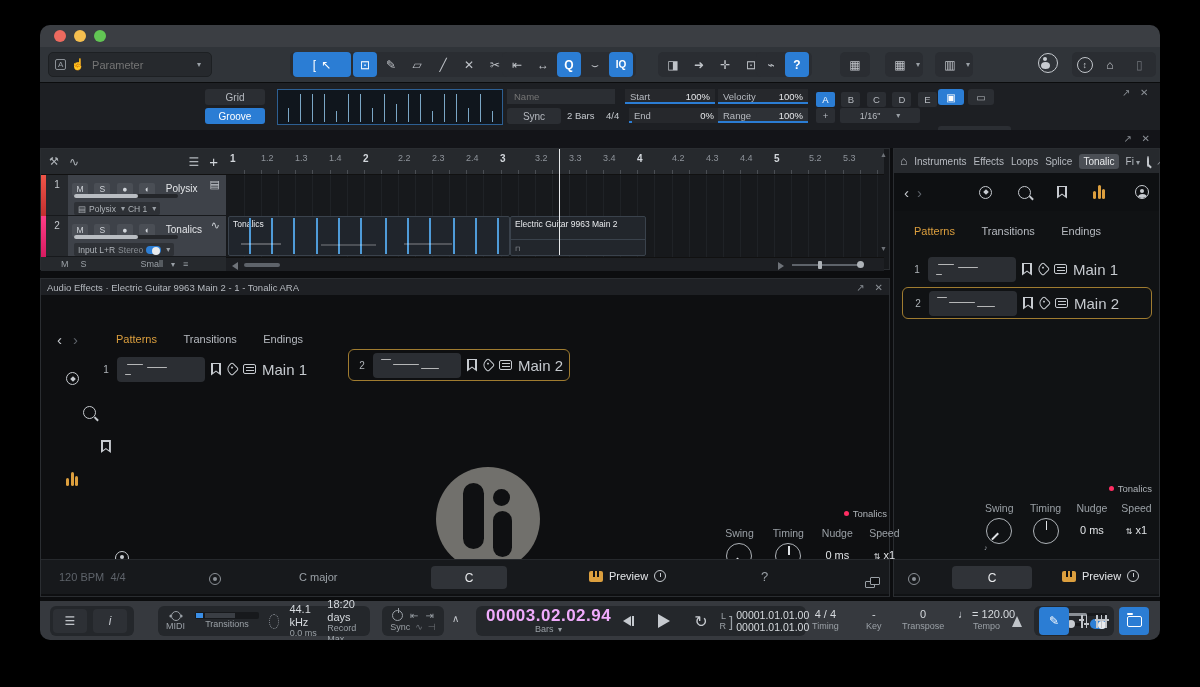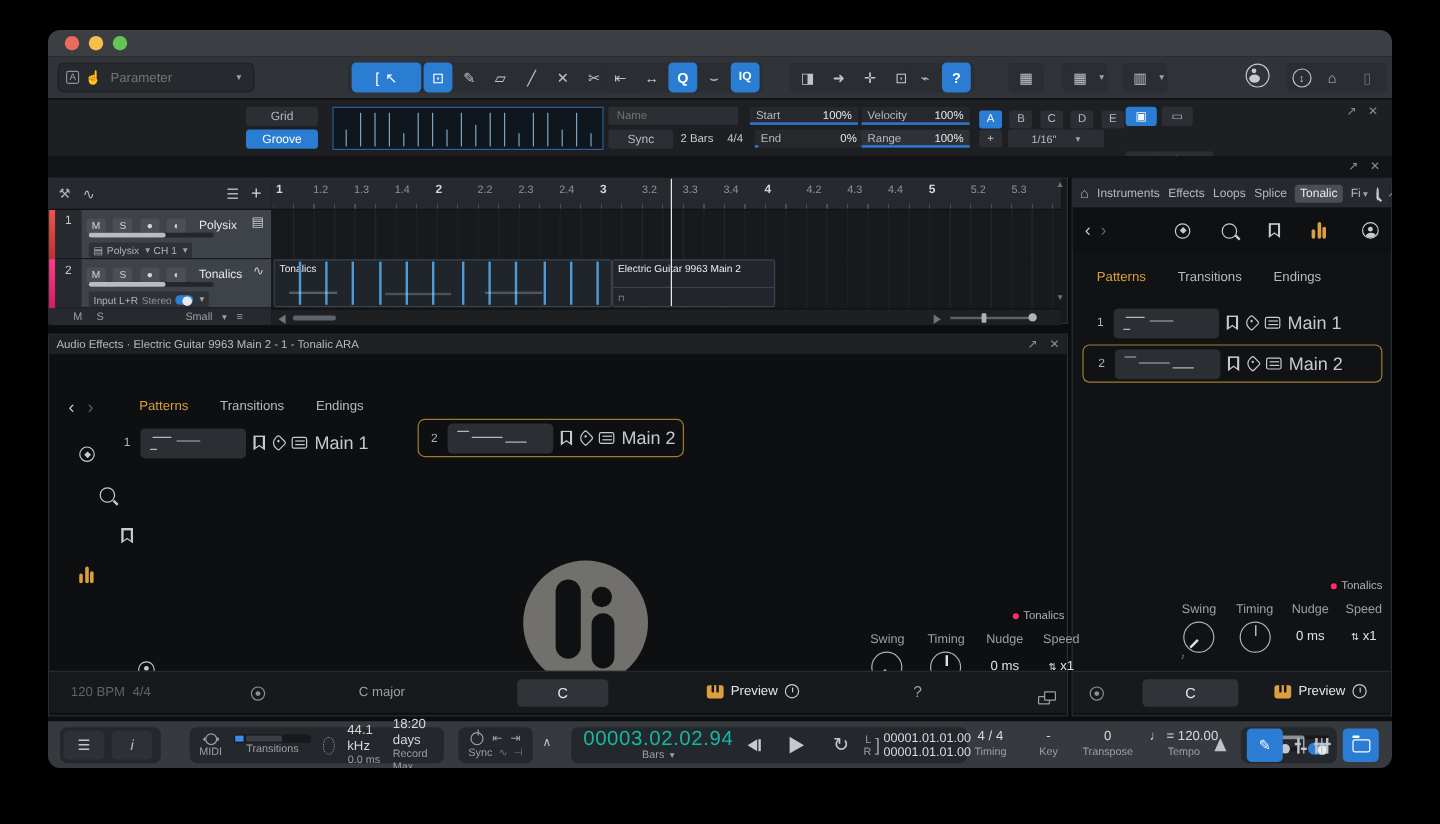--- a/index.html
+++ b/index.html
@@ -109,21 +109,21 @@
   .logo .b2{position:absolute;left:57px;top:44px;width:19px;height:46px;background:#101113;border-radius:10px}
   .logo .b3{position:absolute;left:57px;top:22px;width:17px;height:17px;background:#101113;border-radius:50%}
   
   .transport{position:absolute;left:0;top:575px;width:1120px;height:40px;background:#36393e;border-top:1px solid #0b0c0d}
   .tpanel{position:absolute;top:5px;height:30px;background:#24272b;border-radius:6px;display:flex;align-items:center}
   .tpbtn{width:34px;height:24px;margin:0 3px;background:#2d3035;border-radius:4px;display:flex;align-items:center;
     justify-content:center;color:#c0c4c9;font-size:12px}
   .stack{display:flex;flex-direction:column;align-items:center;justify-content:center;line-height:1.15}
   .stack .v{font-size:11px;color:#d6dade}
   .stack .l{font-size:9px;color:#9aa0a6}
-  .bigpos{font-size:17px;font-weight:normal;color:#14b8a6;letter-spacing:.5px;line-height:1}
+  .bigpos{font-size:17px;font-weight:bold;color:#f0abfc;letter-spacing:.5px;line-height:1}
   .tri-r{width:0;height:0;border-top:7px solid transparent;border-bottom:7px solid transparent;border-left:12px solid #c6cacf}
   .sq-stop{width:14px;height:14px;background:#3a8ee6;border-radius:2px}
   .rec{width:13px;height:13px;border-radius:50%;background:#c6cacf}
   .tri-l{width:0;height:0;border-top:5px solid transparent;border-bottom:5px solid transparent;border-right:8px solid #c6cacf}
   .vbar{width:2px;height:10px;background:#c6cacf}
   
   .i-search{position:relative;width:11px;height:11px;border:1.5px solid #c7cbd0;border-radius:50%;display:inline-block}
   .i-search::after{content:"";position:absolute;width:5px;height:1.5px;background:#c7cbd0;right:-4px;bottom:-1px;transform:rotate(45deg)}
   .i-search.big{width:13px;height:13px}
   .i-bm{position:relative;width:10px;height:13px;background:#c7cbd0;display:inline-block;
@@ -424,21 +424,21 @@
         <span style="position:absolute;left:0;right:0;top:22px;height:1px;background:#3a424c"></span>
         <span style="position:absolute;left:4px;bottom:2px;font-size:7px;color:#8b9096">⊓</span>
       </div>
     </div>
 
     <div class="playhead" style="left:518px"></div>
 
     <div class="arr-foot">
       <span>M</span>
       <span style="margin-left:-14px">S</span>
-      <span style="margin-left:42px">Small</span>
+      <span style="margin-left:28px">Small</span>
       <span class="caret" style="margin-left:-18px">▾</span>
       <span style="margin-left:-18px">≡</span>
     </div>
     <div class="scrollfoot">
       <span class="abs" style="left:6px;top:4px;width:0;height:0;border-top:4px solid transparent;border-bottom:4px solid transparent;border-right:6px solid #6f7379"></span>
       <span class="abs" style="left:18px;top:5px;width:36px;height:4px;background:#5e636a;border-radius:2px"></span>
       <span class="abs" style="right:100px;top:4px;width:0;height:0;border-top:4px solid transparent;border-bottom:4px solid transparent;border-left:6px solid #6f7379"></span>
       <span class="abs" style="right:22px;top:6px;width:70px;height:2px;background:#5e636a"></span>
       <span class="abs" style="right:62px;top:3px;width:4px;height:8px;background:#aeb3b8;border-radius:1px"></span>
       <span class="abs" style="right:20px;top:3px;width:7px;height:7px;background:#aeb3b8;border-radius:50%"></span>

